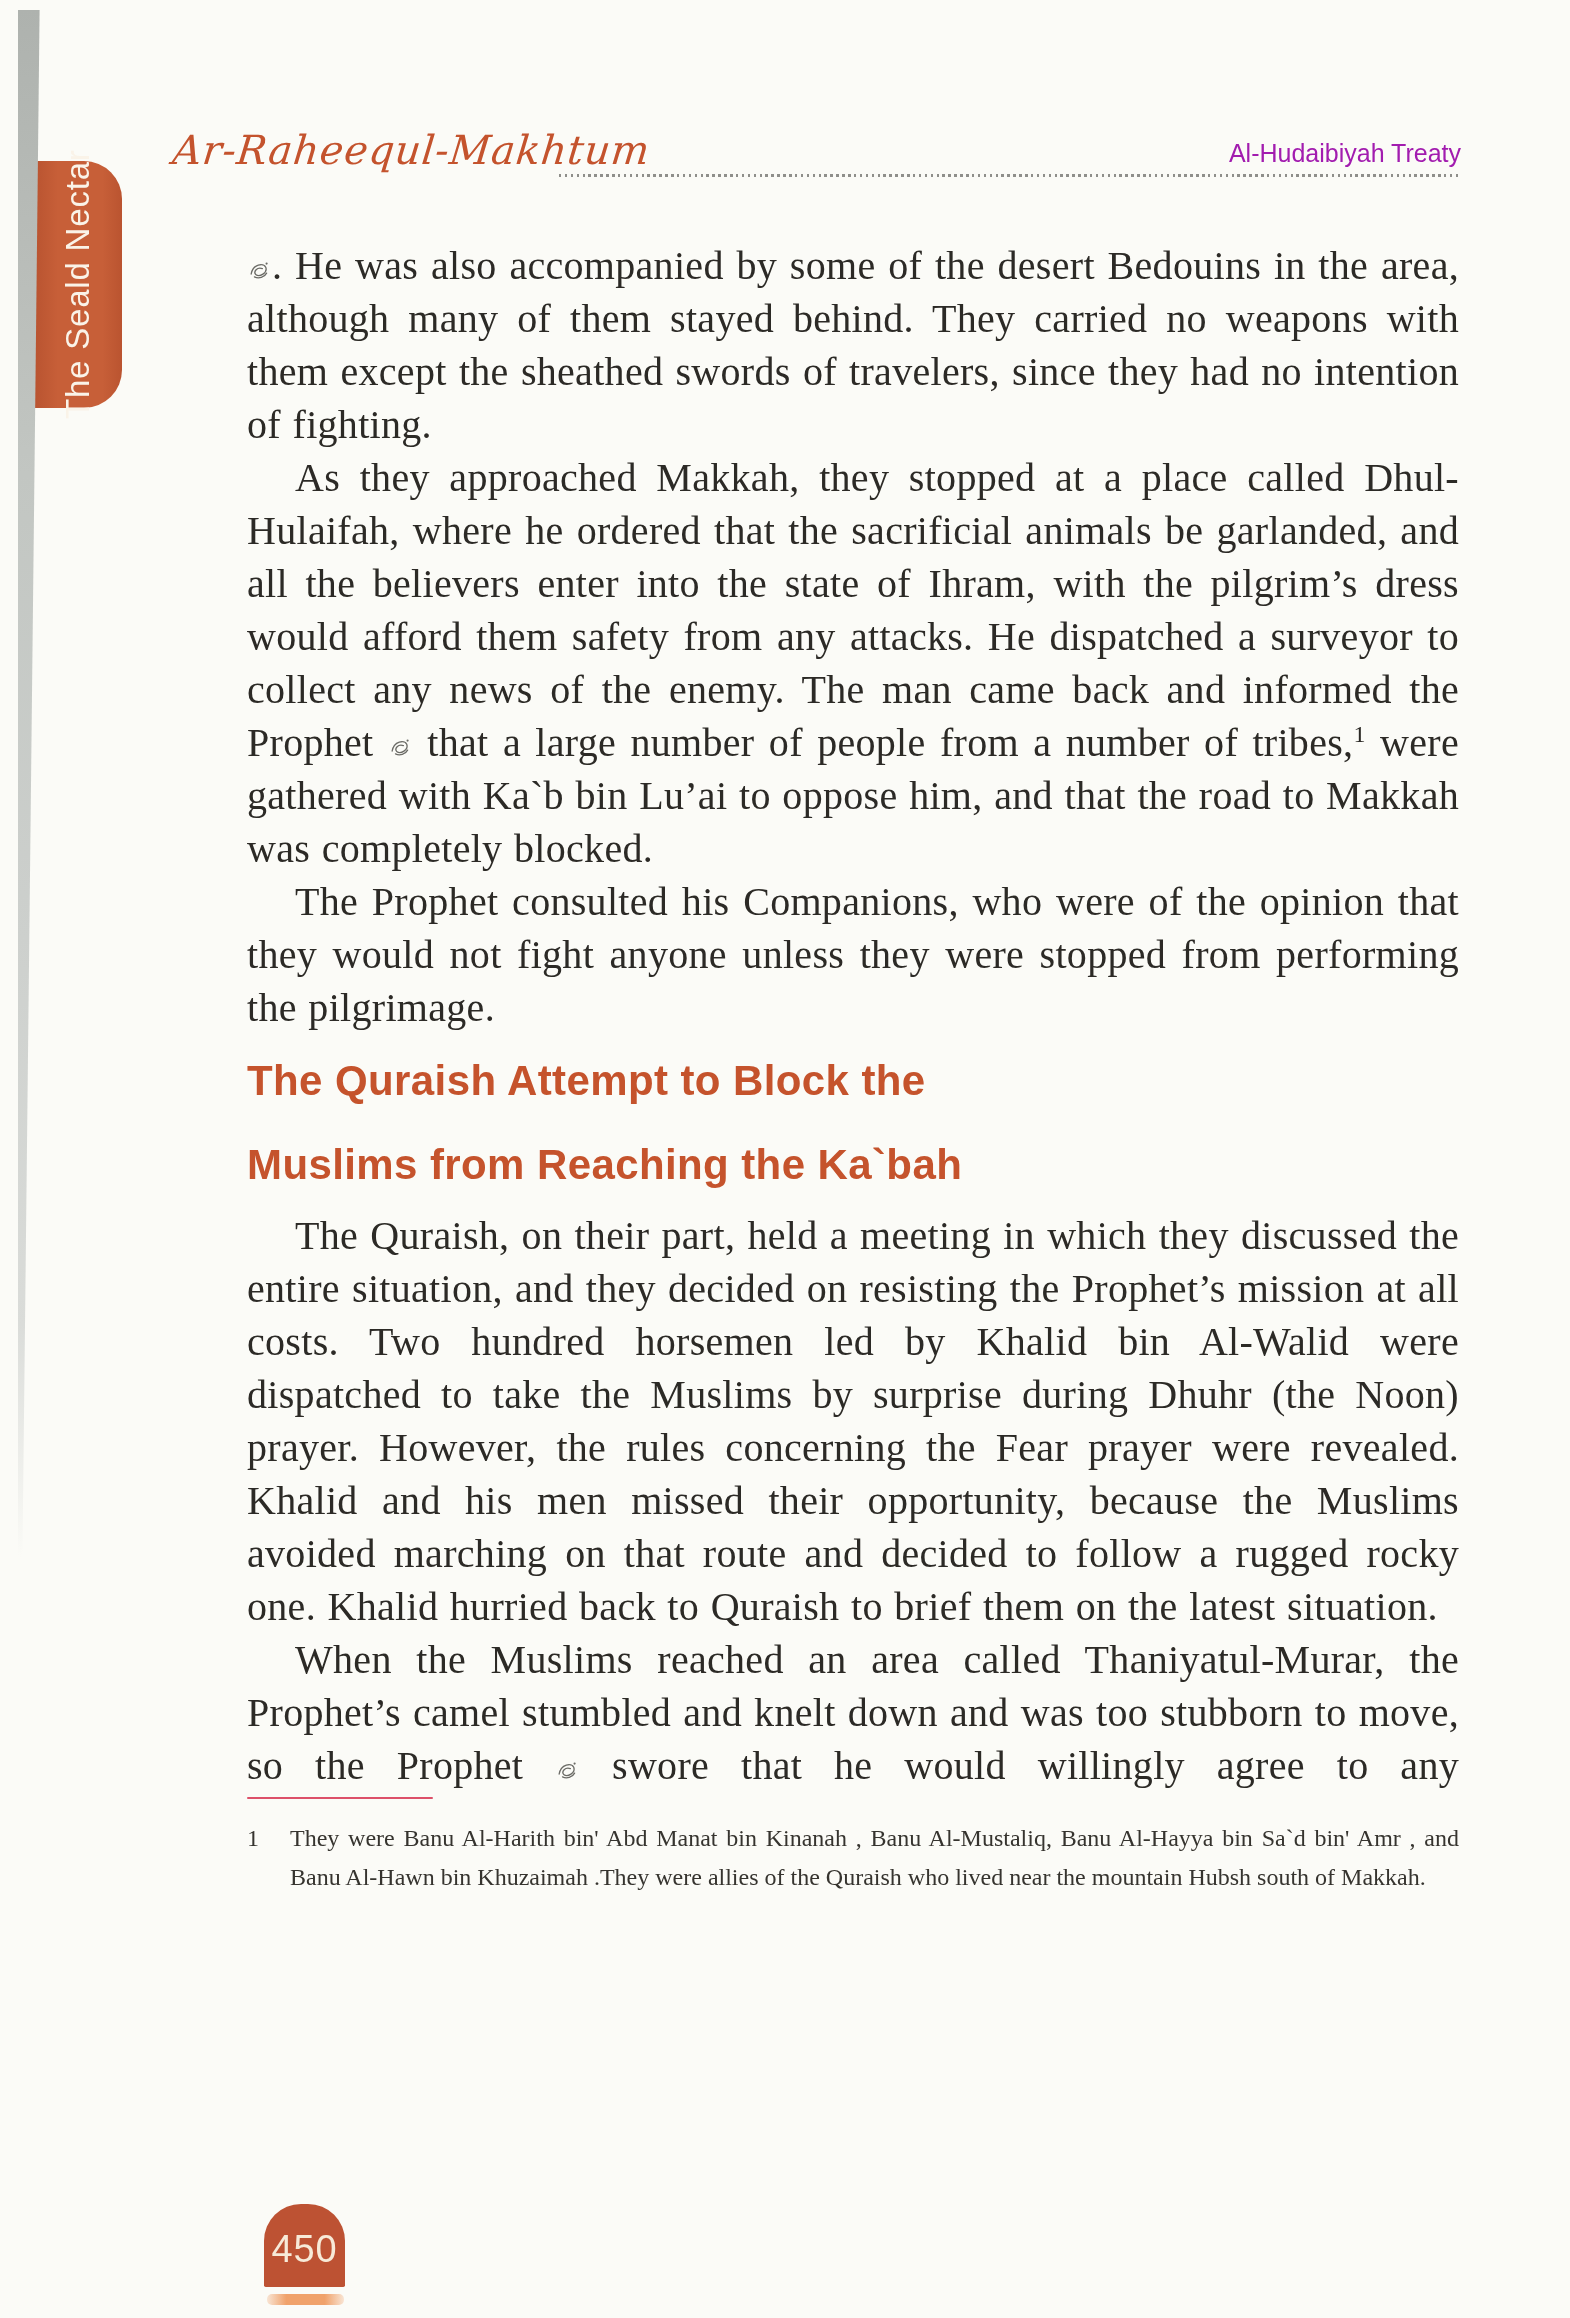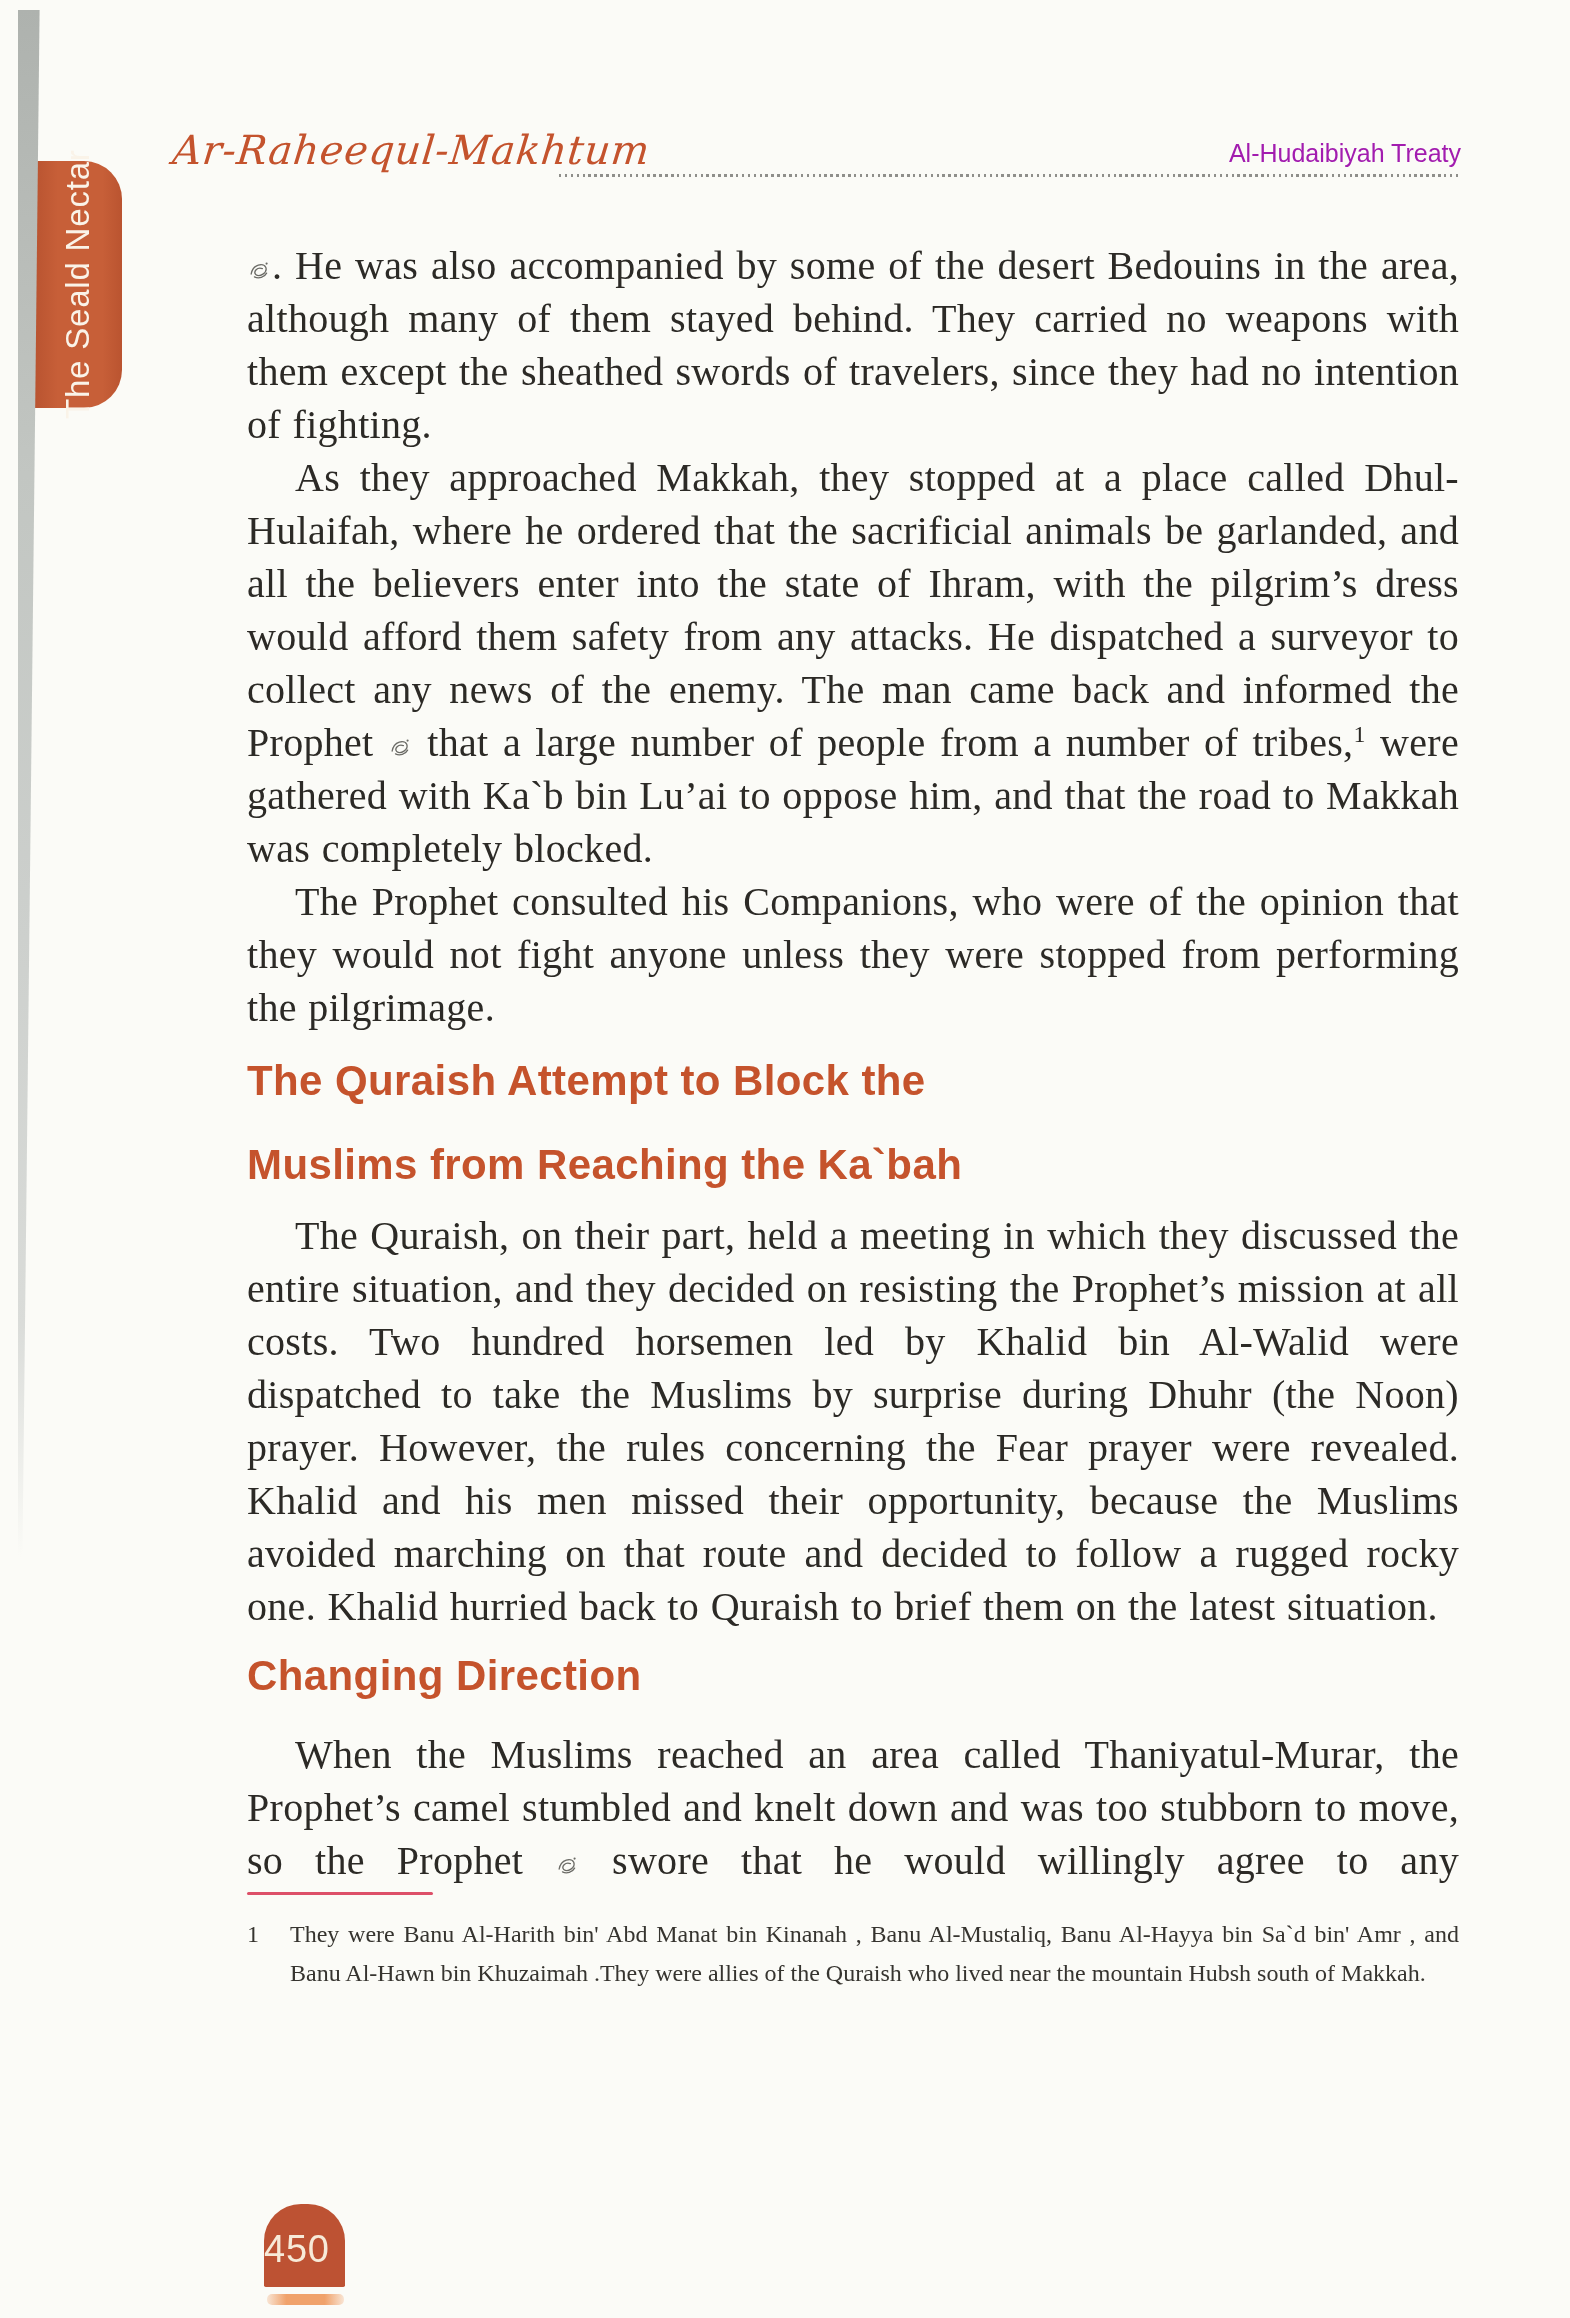--- a/index.html
+++ b/index.html
@@ -81,21 +81,21 @@
     margin:5px 0 20px;
   }
   .footnote{display:flex;font-size:24px;line-height:39px;color:#36342f;}
   .fn-marker{flex:0 0 43px;}
   .fn-text{flex:1;text-align:justify;}
 
   
   .page-badge{
     position:absolute;left:264px;top:2204px;width:81px;height:83px;
     background:#bd5233;border-radius:37px 37px 1.7px 1.7px;
-    display:flex;align-items:center;justify-content:flex-start;
+    display:flex;align-items:center;justify-content:center;
   }
   .page-badge .num{
     font-family:"Liberation Sans", sans-serif;
     font-size:38px;color:#f7ead8;margin-top:8.4px;letter-spacing:0.8px;
   }
   .badge-bar{
     position:absolute;left:267px;top:2294px;width:77px;height:11px;
     border-radius:5px;
     background:linear-gradient(to right,rgba(240,162,107,0.25),#f0a26b 25%,#f0a26b 75%,rgba(240,162,107,0.25));
   }
@@ -134,21 +134,20 @@
     </svg>
   </span><span> that a large number of people from a number of tribes,</span><span class="run-sup">1</span><span> were gathered with Ka`b bin Lu’ai to oppose him, and that the road to Makkah was completely blocked.</span></p>
 
     <p class="body-p indent"><span>The Prophet consulted his Companions, who were of the opinion that they would not fight anyone unless they were stopped from performing the pilgrimage.</span></p>
 
     <h2 class="heading h-two">The Quraish Attempt to Block the
 Muslims from Reaching the Ka`bah</h2>
 
     <p class="body-p indent"><span>The Quraish, on their part, held a meeting in which they discussed the entire situation, and they decided on resisting the Prophet’s mission at all costs. Two hundred horsemen led by Khalid bin Al-Walid were dispatched to take the Muslims by surprise during </span><span class="run-i">Dhuhr</span><span> (the Noon) prayer. However, the rules concerning the Fear prayer were revealed. Khalid and his men missed their opportunity, because the Muslims avoided marching on that route and decided to follow a rugged rocky one. Khalid hurried back to Quraish to brief them on the latest situation.</span></p>
 
-    <h2 class="heading h-three">Changing Direction</h2>
 
     <p class="body-p indent justify-last"><span>When the Muslims reached an area called Thaniyatul-Murar, the Prophet’s camel stumbled and knelt down and was too stubborn to move, so the Prophet </span><span class="pbuh" title="ﷺ">
     <svg width="25" height="25" viewBox="0 0 30 30" fill="none" stroke="#6b6b66" stroke-width="1.6" stroke-linecap="round">
       <path d="M5 21 C 7 9, 20 7, 22.5 13 C 25 19.5, 15 25.5, 10.5 21.5 C 7.5 18.5, 12 12, 18.5 14.5"></path>
       <path d="M9 24.5 C 14 27, 21 25, 23.5 20"></path>
       <circle cx="23.5" cy="8.5" r="1.3" fill="#6b6b66" stroke="none"></circle>
     </svg>
   </span><span> swore that he would willingly agree to any</span></p>
 
     <div class="fn-rule"></div>

